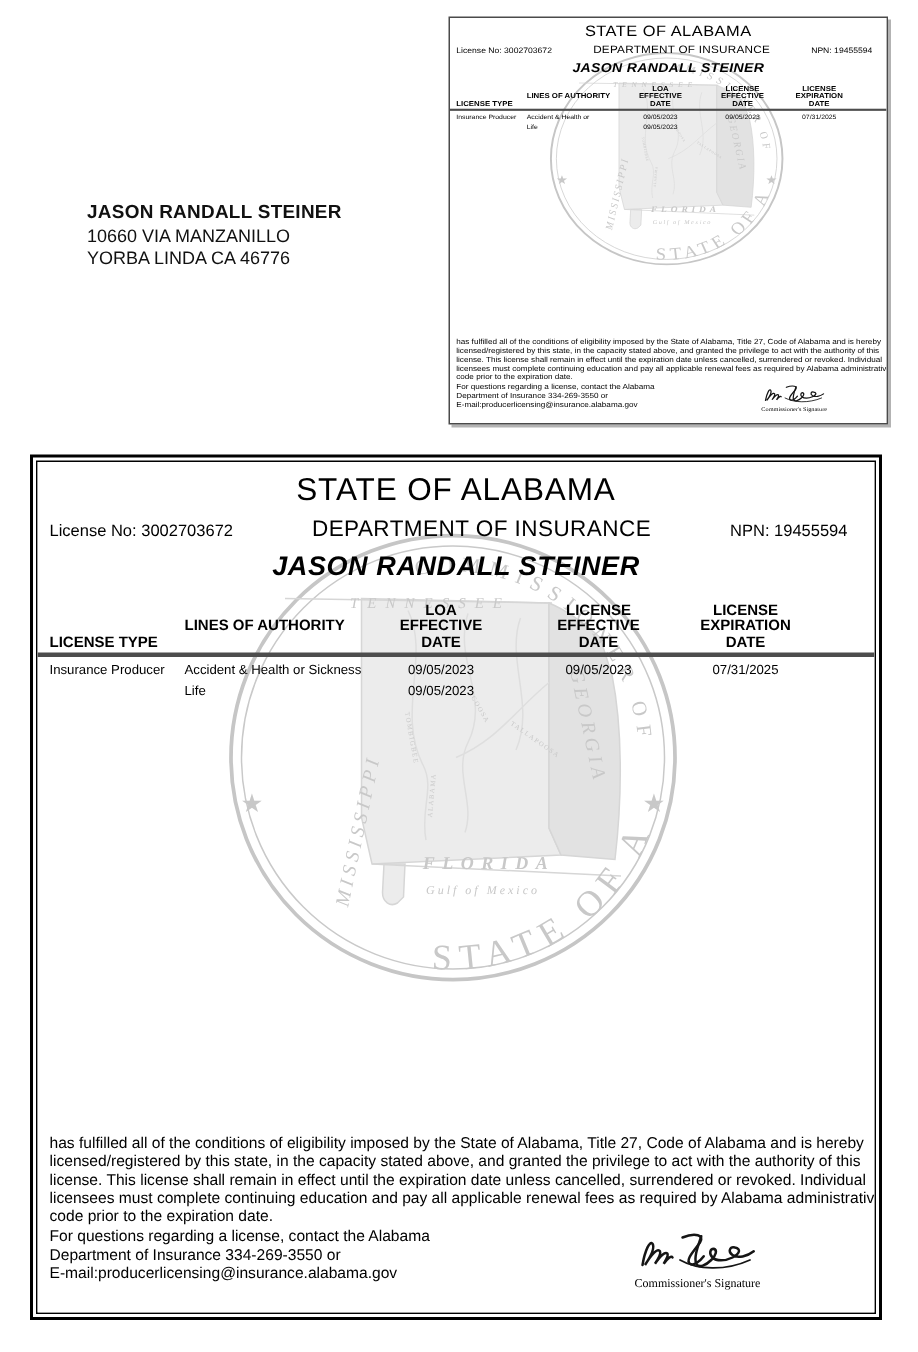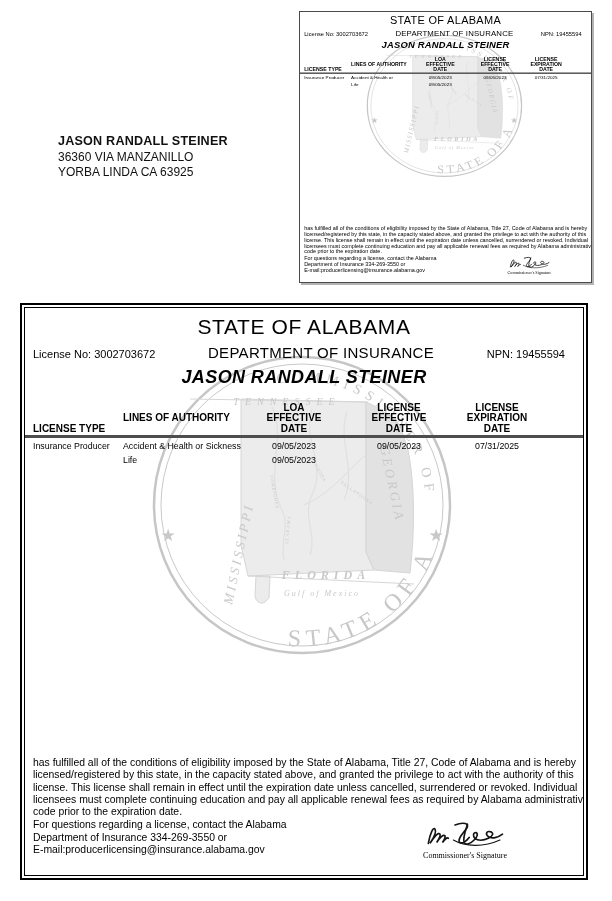--- a/index.html
+++ b/index.html
@@ -55,22 +55,22 @@
   
   .seal text{font-family:"Liberation Serif",serif;fill:#c8c8c8;}
 </style>
 </head>
 <body>
 
 <div class="page">
 
   <div class="address">
     <div class="addr-name">JASON RANDALL STEINER</div>
-    <div>36360 VIA MANZANILLO</div>
-    <div>YORBA LINDA CA 63925</div>
+    <div>10660 VIA MANZANILLO</div>
+    <div>YORBA LINDA CA 46776</div>
   </div>
 
   <div class="small-doc">
     <div class="doc-scale">
       <div class="doc-content">
 
         <svg class="seal" viewBox="0 0 300 300">
           <defs>
             <path id="sealA-top" d="M 26.5,139 A 124,124 0 0 1 273.5,139" fill="none"></path>
             <path id="sealA-bot" d="M 18,198 A 140,140 0 0 0 282,198" fill="none"></path>

